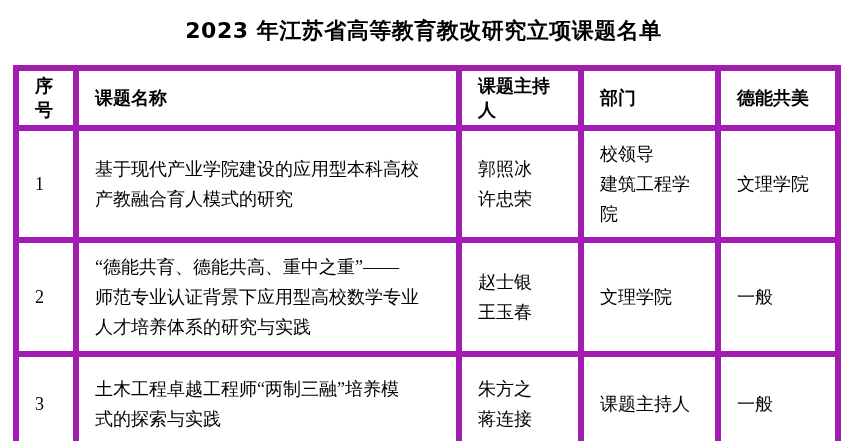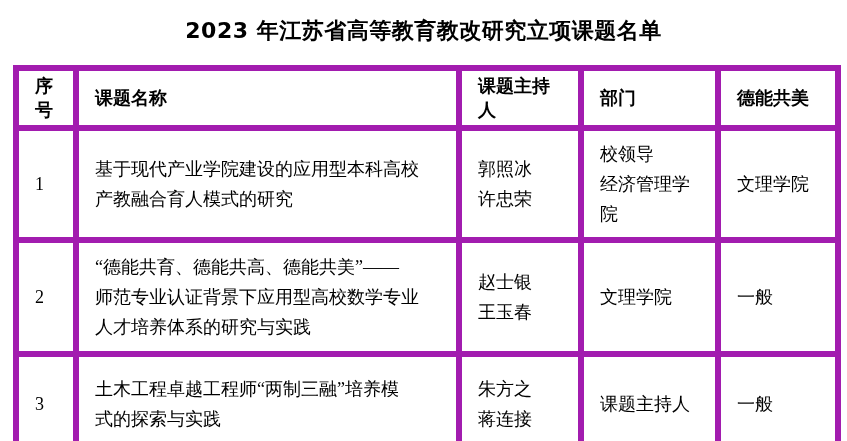--- a/index.html
+++ b/index.html
@@ -93,26 +93,26 @@
       </tr>
     </thead>
     <tbody>
       <tr class="row-0">
         <td>1</td>
         <td>基于现代产业学院建设的应用型本科高校
 产教融合育人模式的研究</td>
         <td>郭照冰
 许忠荣</td>
         <td>校领导
-经济管理学院</td>
+建筑工程学院</td>
         <td>文理学院</td>
       </tr>
       <tr class="row-1">
         <td>2</td>
-        <td>“德能共育、德能共高、德能共美”——
+        <td>“德能共育、德能共高、重中之重”——
 师范专业认证背景下应用型高校数学专业
 人才培养体系的研究与实践</td>
         <td>赵士银
 王玉春</td>
         <td>文理学院</td>
         <td>一般</td>
       </tr>
       <tr class="row-2">
         <td>3</td>
         <td>土木工程卓越工程师“两制三融”培养模

